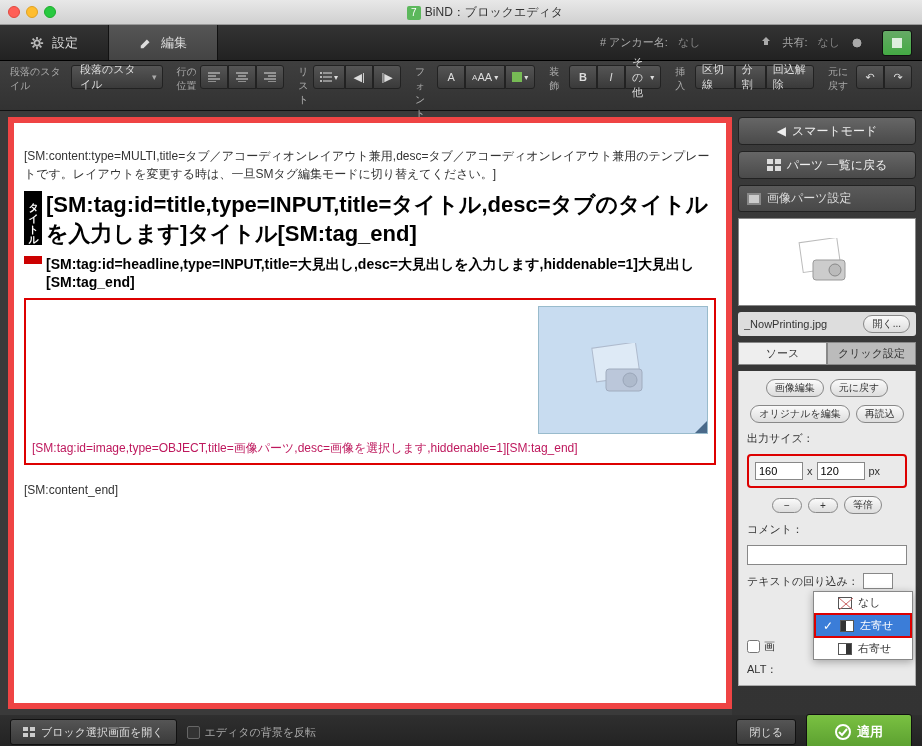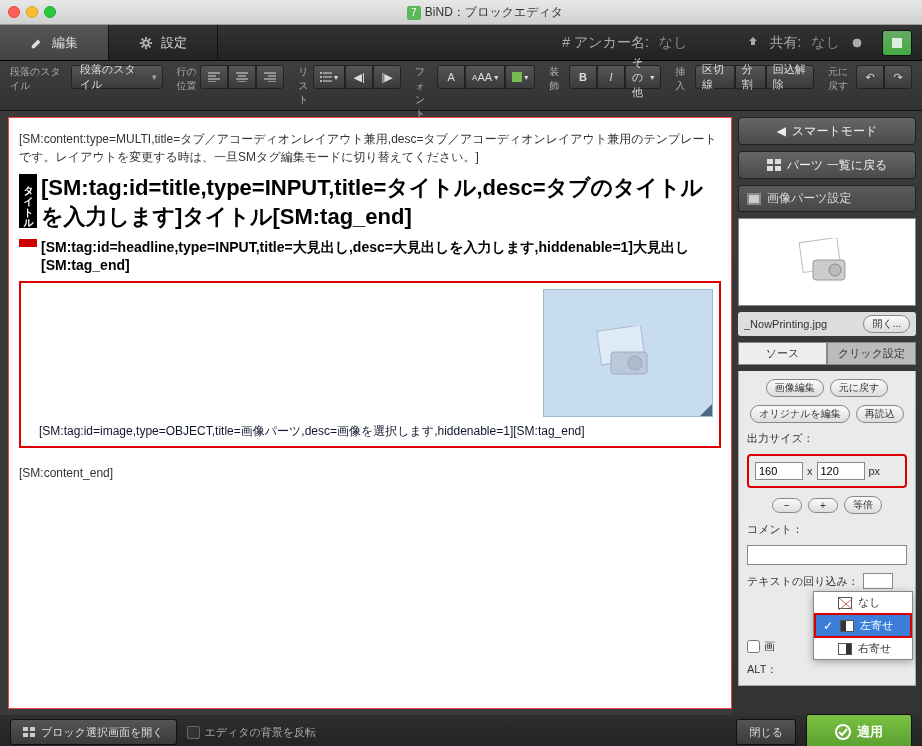--- a/index.html
+++ b/index.html
@@ -11,53 +11,53 @@
 .tl.red { background: #ff5f57; border: 1px solid #e1493f; }
 .tl.yellow { background: #ffbd2e; border: 1px solid #dfa123; }
 .tl.green { background: #28c940; border: 1px solid #1dad2c; }
 .title { flex: 1; text-align: center; font-size: 12px; color: #333; }
 .title .badge { display: inline-block; background: #5cb85c; color: #fff; width: 14px; height: 14px; line-height: 14px; font-size: 10px; border-radius: 2px; margin-right: 4px; }
 
 .maintabs { height: 36px; background: linear-gradient(#333, #222); display: flex; align-items: stretch; border-bottom: 1px solid #000; }
 .maintab { padding: 0 30px; display: flex; align-items: center; gap: 8px; color: #ddd; font-size: 13px; border-right: 1px solid #111; cursor: pointer; }
 .maintab.active { background: linear-gradient(#555, #444); }
 .maintab .icon { width: 14px; height: 14px; }
-.anchor-bar { flex: 1; display: flex; align-items: center; justify-content: flex-end; padding: 0 10px; gap: 10px; color: #aaa; font-size: 14px; }
+.anchor-bar { flex: 1; display: flex; align-items: center; justify-content: flex-end; padding: 0 10px; gap: 10px; color: #aaa; font-size: 11px; }
 .anchor-field { color: #888; }
 .greenbtn { width: 30px; height: 26px; background: linear-gradient(#6a6,#4a4); border: 1px solid #111; border-radius: 3px; display: flex; align-items: center; justify-content: center; margin-left: 8px; }
 
 .toolbar { height: 50px; background: linear-gradient(#3f3f3f, #323232); display: flex; padding: 4px 10px; gap: 14px; border-bottom: 1px solid #111; }
 .tgroup { display: flex; gap: 3px; }
 .tlabel { font-size: 10px; color: #aaa; }
 .tbtns { display: flex; gap: 0; }
 .tbtn { height: 24px; min-width: 28px; background: linear-gradient(#555,#3a3a3a); border: 1px solid #222; color: #ddd; font-size: 11px; display: flex; align-items: center; justify-content: center; padding: 0 6px; cursor: pointer; }
 .tbtn:first-child { border-radius: 3px 0 0 3px; }
 .tbtn:last-child { border-radius: 0 3px 3px 0; }
 .tbtn .sq { width: 10px; height: 10px; background: #7b5; }
 .dd { background: linear-gradient(#555,#3a3a3a); border: 1px solid #222; border-radius: 3px; height: 24px; padding: 0 18px 0 8px; color: #ddd; font-size: 11px; display: flex; align-items: center; position: relative; }
 .dd::after { content: "▾"; position: absolute; right: 5px; font-size: 9px; color: #aaa; }
 
 .workspace { display: flex; height: calc(746px - 22px - 36px - 50px - 34px); }
-.editor { flex: 1; background: #fff; margin: 6px 0 6px 8px; border: 1px solid #ef4444; overflow-y: scroll; padding: 12px 10px; position: relative; }
+.editor { flex: 1; background: #fff; margin: 6px 0 6px 8px; border: 6px solid #ef4444; overflow-y: scroll; padding: 24px 10px; position: relative; }
 .editor::-webkit-scrollbar { width: 14px; }
 .editor::-webkit-scrollbar-track { background: #eee; }
 .editor::-webkit-scrollbar-thumb { background: #999; border-radius: 7px; }
 
 .sm-line { font-size: 12px; color: #333; line-height: 1.5; margin-bottom: 6px; }
 .titleblock { display: flex; align-items: flex-start; gap: 4px; margin: 8px 0; }
 .vchip { writing-mode: vertical-rl; background: #000; color: #fff; font-size: 10px; padding: 4px 2px; font-weight: bold; }
 .vchip.red { background: #c00; }
 .bigtitle { font-size: 22px; font-weight: bold; line-height: 1.3; }
 .subtitle { font-size: 14px; font-weight: bold; }
 .imgblock { border: 2px solid #d00; padding: 6px; margin-top: 4px; }
 .imgframe { display: flex; justify-content: flex-end; }
 .imgph { width: 170px; height: 128px; background: #c8dcf0; border: 1px solid #9bc; display: flex; align-items: center; justify-content: center; position: relative; }
 .imgph svg { opacity: 0.4; }
 .imgph .corner { position: absolute; right: 0; bottom: 0; width: 0; height: 0; border-left: 12px solid transparent; border-bottom: 12px solid #4a6a8a; }
-.imgtag { font-size: 12px; color: #0f172a; margin-top: 6px; margin-left: 12px; }
+.imgtag { font-size: 12px; color: #be185d; margin-top: 6px; }
 
 .sidebar { width: 190px; background: linear-gradient(#3a3a3a,#333); color: #ddd; padding: 6px; display: flex; flex-direction: column; gap: 6px; }
 .sbtn { background: linear-gradient(#666,#4a4a4a); border: 1px solid #222; border-radius: 4px; height: 28px; display: flex; align-items: center; justify-content: center; gap: 6px; font-size: 12px; color: #eee; cursor: pointer; }
 .sbtn.wide { width: 100%; }
 .panel-title { background: linear-gradient(#5a5a5a,#484848); border: 1px solid #222; border-radius: 3px; padding: 4px 8px; font-size: 12px; display: flex; align-items: center; gap: 6px; }
 .thumb { background: #fff; border: 1px solid #888; height: 88px; display: flex; align-items: center; justify-content: center; }
 .filerow { display: flex; align-items: center; gap: 6px; font-size: 11px; background: #ddd; color: #333; padding: 3px 6px; border-radius: 3px; }
 .pillbtn { background: linear-gradient(#fafafa,#ddd); border: 1px solid #888; border-radius: 10px; font-size: 10px; padding: 1px 8px; color: #333; cursor: pointer; }
 .subtabs { display: flex; }
 .subtab { flex: 1; text-align: center; background: #bbb; color: #333; font-size: 11px; padding: 3px 0; border: 1px solid #888; cursor: pointer; }
@@ -91,32 +91,32 @@
     <div class="tl red"></div>
     <div class="tl yellow"></div>
     <div class="tl green"></div>
   </div>
   <div class="title">
     <span class="badge">7</span><span>BiND：ブロックエディタ</span>
   </div>
 </div>
 
 <div class="maintabs">
-  <div class="maintab active">
-    <svg class="icon" viewBox="0 0 16 16">
-        <path fill="#ddd" d="M2 11l7-7 3 3-7 7H2v-3z"></path>
-      </svg>
-    <span>編集</span>
-  </div>
   <div class="maintab">
     <svg class="icon" viewBox="0 0 16 16">
         <circle cx="8" cy="8" r="3" fill="none" stroke="#bbb" stroke-width="2"></circle>
         <path stroke="#bbb" stroke-width="2" d="M8 1v3M8 12v3M1 8h3M12 8h3M3 3l2 2M11 11l2 2M13 3l-2 2M5 11l-2 2"></path>
       </svg>
     <span>設定</span>
+  </div>
+  <div class="maintab active">
+    <svg class="icon" viewBox="0 0 16 16">
+        <path fill="#ddd" d="M2 11l7-7 3 3-7 7H2v-3z"></path>
+      </svg>
+    <span>編集</span>
   </div>
   <div class="anchor-bar">
     <span># アンカー名:</span>
     <span class="anchor-field">なし</span>
     <span style="width:40px"></span>
     <svg width="12" height="12">
         <path fill="#aaa" d="M6 0l4 4H8v4H4V4H2z"></path>
       </svg>
     <span>共有:</span>
     <span class="anchor-field">なし</span>

